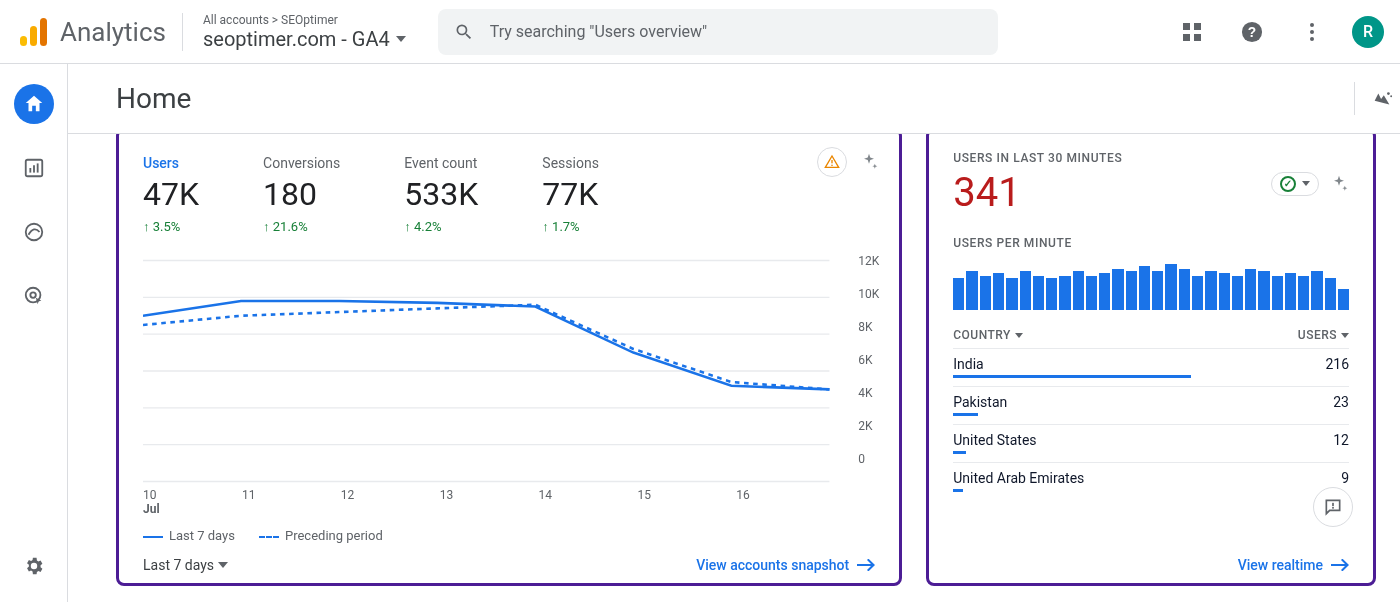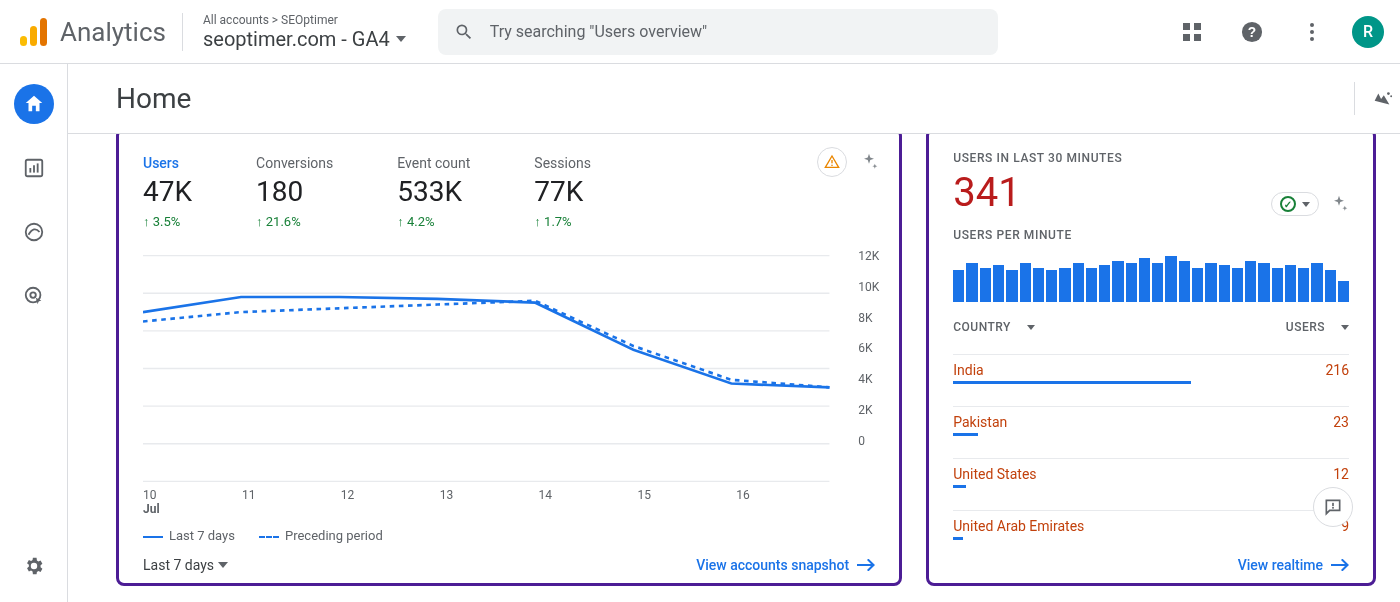--- a/index.html
+++ b/index.html
@@ -26,49 +26,49 @@
   .page-header .spacer { flex: 1; }
   .sparkle-right { width: 46px; border-left: 1px solid #dadce0; align-self: stretch; display:flex; align-items:center; justify-content:center; margin-right:-48px; padding-left:8px;}
   .content { display: flex; gap: 24px; padding: 0 24px 16px 48px; flex: 1; overflow: hidden; }
   .card { border: 3px solid #4c1d95; border-radius: 8px; background: #fff; padding: 20px 24px 10px; display: flex; flex-direction: column; position: relative; }
   .card1 { flex: 1.85; margin-top: -6px; }
   .card2 { flex: 1; margin-top: -6px; }
   .metrics-row { display: flex; gap: 64px; margin-top: 4px; }
   .metric { }
   .metric .label { font-size: 14px; color: #5f6368; margin-bottom: 4px; }
   .metric.active .label { color: #1a73e8; font-weight: 500; }
-  .metric .value { font-size: 28px; color: #202124; font-weight: 400; }
+  .metric .value { font-size: 32px; color: #202124; font-weight: 400; }
   .metric .delta { font-size: 13px; color: #188038; margin-top: 6px; }
   .metric .delta::before { content: '↑ '; font-weight:bold;}
   .card1-top-icons { position: absolute; top: 16px; right: 20px; display: flex; gap: 12px; align-items: center; }
   .warn-badge { width: 30px; height: 30px; border: 1px solid #dadce0; border-radius: 50%; display: flex; align-items: center; justify-content: center; color: #ea8600; font-weight: bold; font-size:16px;}
   .sparkle { color: #5f6368; font-size: 18px; }
   .chart-area { flex: 1; margin-top: 20px; position: relative; min-height: 180px; }
   .chart-svg { width: 100%; height: 100%; }
-  .y-labels { position: absolute; right: -4px; top: 0; bottom: 40px; display: flex; flex-direction: column; justify-content: space-between; font-size: 12px; color: #5f6368; text-align: left; }
+  .y-labels { position: absolute; right: -4px; top: 0; bottom: 22px; display: flex; flex-direction: column; justify-content: space-between; font-size: 12px; color: #5f6368; text-align: left; }
   .x-labels { display: flex; justify-content: space-between; font-size: 12px; color: #5f6368; padding-right: 40px; }
   .x-labels .x-item { flex:1; }
   .x-labels .month { display:block;font-weight:bold; }
   .legend-line { display: flex; gap: 24px; font-size: 13px; color: #5f6368; margin-top: 12px; align-items:center;}
   .swatch-solid { width: 20px; border-top: 2px solid #1a73e8; display:inline-block; vertical-align:middle; margin-right:6px;}
   .swatch-dash { width: 20px; border-top: 2px dashed #1a73e8; display:inline-block; vertical-align:middle; margin-right:6px;}
   .card-footer { display: flex; align-items: center; margin-top: 10px; padding-top:4px;}
   .range-selector { font-size: 14px; color: #3c4043; display: flex; align-items: center; gap: 4px; cursor: pointer; }
   .link-action { color: #1a73e8; font-size: 14px; font-weight: 500; display: flex; align-items: center; gap: 8px; cursor: pointer; }
-  .card2-head { display:flex; align-items:flex-end; }
+  .card2-head { display:flex; align-items:center; }
   .card2 .small-title { font-size: 12px; letter-spacing: 0.6px; color: #5f6368; font-weight: 500; }
   .card2 .big-num { font-size: 40px; color: #b91c1c; margin-top: 4px; }
   .card2-badges { margin-left:auto; display:flex; gap:10px; align-items:center;}
   .success-pill { border:1px solid #dadce0; border-radius:14px; padding:3px 8px; display:flex; align-items:center; gap:6px; font-size:12px; color:#5f6368;}
   .success-pill .check { width:16px; height:16px; border:2px solid #188038; border-radius:50%; display:flex; align-items:center; justify-content:center; color:#188038; font-size:10px; font-weight:bold;}
   .mini-bars { display: flex; align-items: flex-end; gap: 2px; height: 46px; margin-top: 14px; }
   .mini-bars div { flex: 1; background: #1a73e8; }
   .country-header { display: flex; justify-content: space-between; font-size: 12px; letter-spacing: 0.5px; color: #5f6368; margin-top: 18px; font-weight:500;}
-  .country-header span { display:flex; align-items:center; gap:16px; cursor:pointer;}
-  .country-row { display: flex; justify-content: space-between; font-size: 14px; color: #c2410c; padding: 7px 0 2px; border-top: 1px solid #e8eaed; margin-top: 20px; flex-direction:column; }
+  .country-header span { display:flex; align-items:center; gap:4px; cursor:pointer;}
+  .country-row { display: flex; justify-content: space-between; font-size: 14px; color: #0f172a; padding: 7px 0 2px; border-top: 1px solid #e8eaed; margin-top: 6px; flex-direction:column; }
   .country-row .row-top { display:flex; justify-content:space-between; }
   .country-row .bar-track { height:3px; background:transparent; margin-top:3px; width:60%;}
   .country-row .bar-fill { height:100%; background:#1a73e8;}
   .feedback-fab { position:absolute; right:20px; bottom:56px; width:40px; height:40px; border:1px solid #dadce0; border-radius:50%; display:flex; align-items:center; justify-content:center; background:#fff; color:#5f6368;}
   svg { display:block; }
 </style>
 </head>
 <body>
 
 <div class="topbar">
@@ -281,21 +281,21 @@
                 </svg>
             </div>
             <span class="sparkle">
               <svg width="20" height="20" viewBox="0 0 24 24">
                   <path fill="#80868b" d="M12 2l1.5 4.5L18 8l-4.5 1.5L12 14l-1.5-4.5L6 8l4.5-1.5z"></path>
                   <path fill="#80868b" d="M19 14l.8 2.2L22 17l-2.2.8L19 20l-.8-2.2L16 17l2.2-.8z"></path>
                 </svg>
             </span>
           </div>
         </div>
-        <div class="small-title" style="margin-top:12px;">USERS PER MINUTE</div>
+        <div class="small-title" style="margin-top:20px;">USERS PER MINUTE</div>
         <div class="mini-bars" id="mini-bars">
             <div style="height:70%"></div>
             <div style="height:85%"></div>
             <div style="height:75%"></div>
             <div style="height:80%"></div>
             <div style="height:70%"></div>
             <div style="height:85%"></div>
             <div style="height:75%"></div>
             <div style="height:70%"></div>
             <div style="height:75%"></div>

